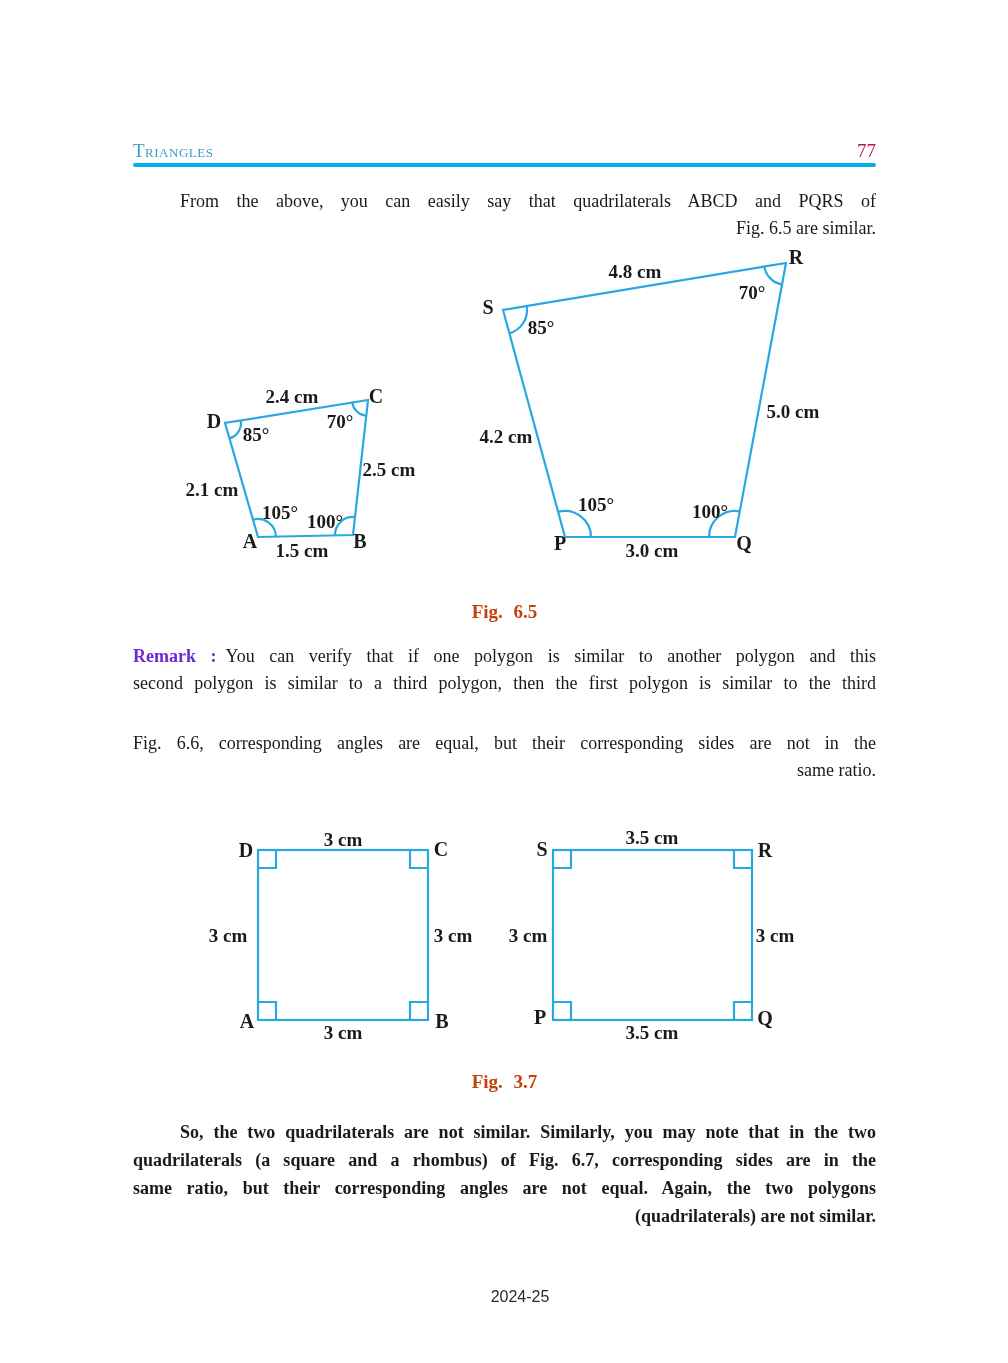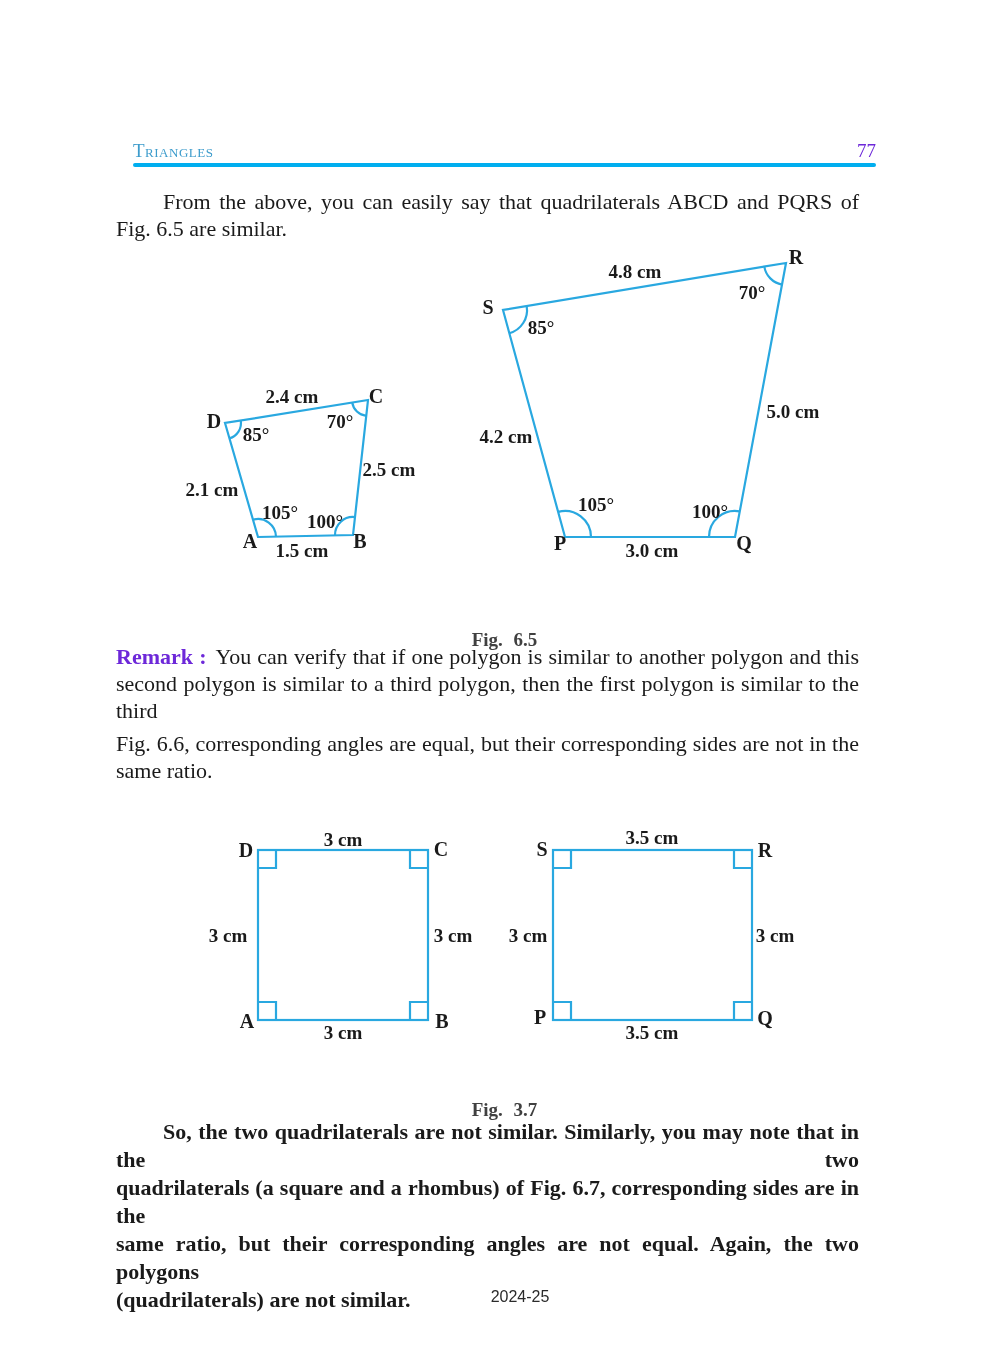--- a/index.html
+++ b/index.html
@@ -4,33 +4,33 @@
 <style>
   html,body{margin:0;padding:0;background:#ffffff;}
   .page{
     position:relative;width:1008px;height:1363px;background:#ffffff;
     font-family:"Liberation Serif",serif;color:#1a1a1a;overflow:hidden;
   }
   
   .header{position:absolute;left:133px;top:140px;width:743px;display:flex;
     justify-content:space-between;align-items:baseline;gap:44px;}
   .header-title{font-variant:small-caps;font-size:19px;letter-spacing:.5px;color:#3d9ccc;}
-  .header-page-num{font-size:19px;color:#6d28d9;}
+  .header-page-num{font-size:19px;color:#be185d;}
   .header-rule{position:absolute;left:133px;top:163px;width:743px;height:4px;
     background:#00aeef;border-radius:2px;}
   
-  .para{position:absolute;left:116px;width:743px;font-size:22px;line-height:27px;}
+  .para{position:absolute;left:133px;width:743px;font-size:18px;line-height:27px;}
   .para .line{text-align:justify;text-align-last:justify;}
-  .para .line-last{text-align:left;}
+  .para .line-last{text-align:right;}
   .para .first{text-indent:47px;}
   .wide{line-height:28px;font-weight:bold;}
   .remark-label{color:#6d28d9;font-weight:bold;margin-right:9px;}
   
   .fig-caption{position:absolute;left:133px;width:743px;height:24px;line-height:24px;
-    text-align:center;font-weight:bold;font-size:19px;color:#404040;word-spacing:6px;margin-top:28px;}
+    text-align:center;font-weight:bold;font-size:19px;color:#c2410c;word-spacing:6px;}
   
   .figsvg{position:absolute;}
   .figsvg path,.figsvg polygon,.figsvg rect{fill:none;stroke:#29a8e0;stroke-width:2.2px;stroke-linejoin:miter;}
   .figsvg text{fill:#1a1a1a;font-family:"Liberation Serif",serif;font-weight:bold;}
   .fvertex{font-size:20px;}
   .flabel{font-size:19px;}
   
   .footer{position:absolute;left:16px;top:1288px;width:1008px;text-align:center;
     font-family:"Liberation Sans",sans-serif;font-size:16px;color:#2b2b2b;}
 </style>

